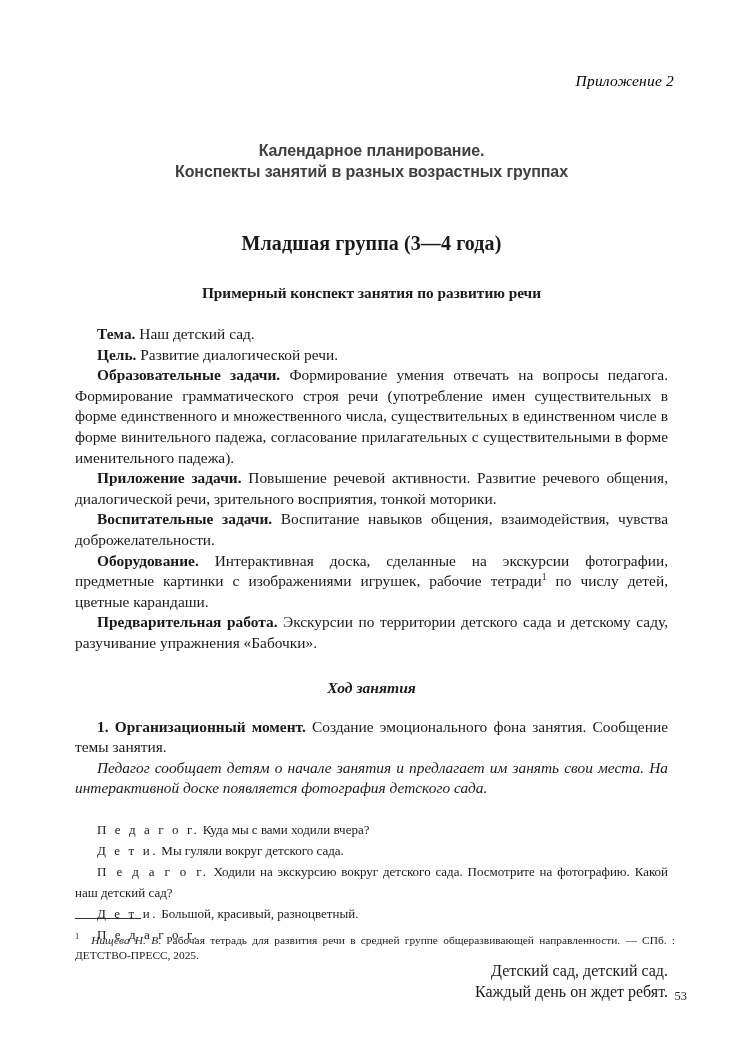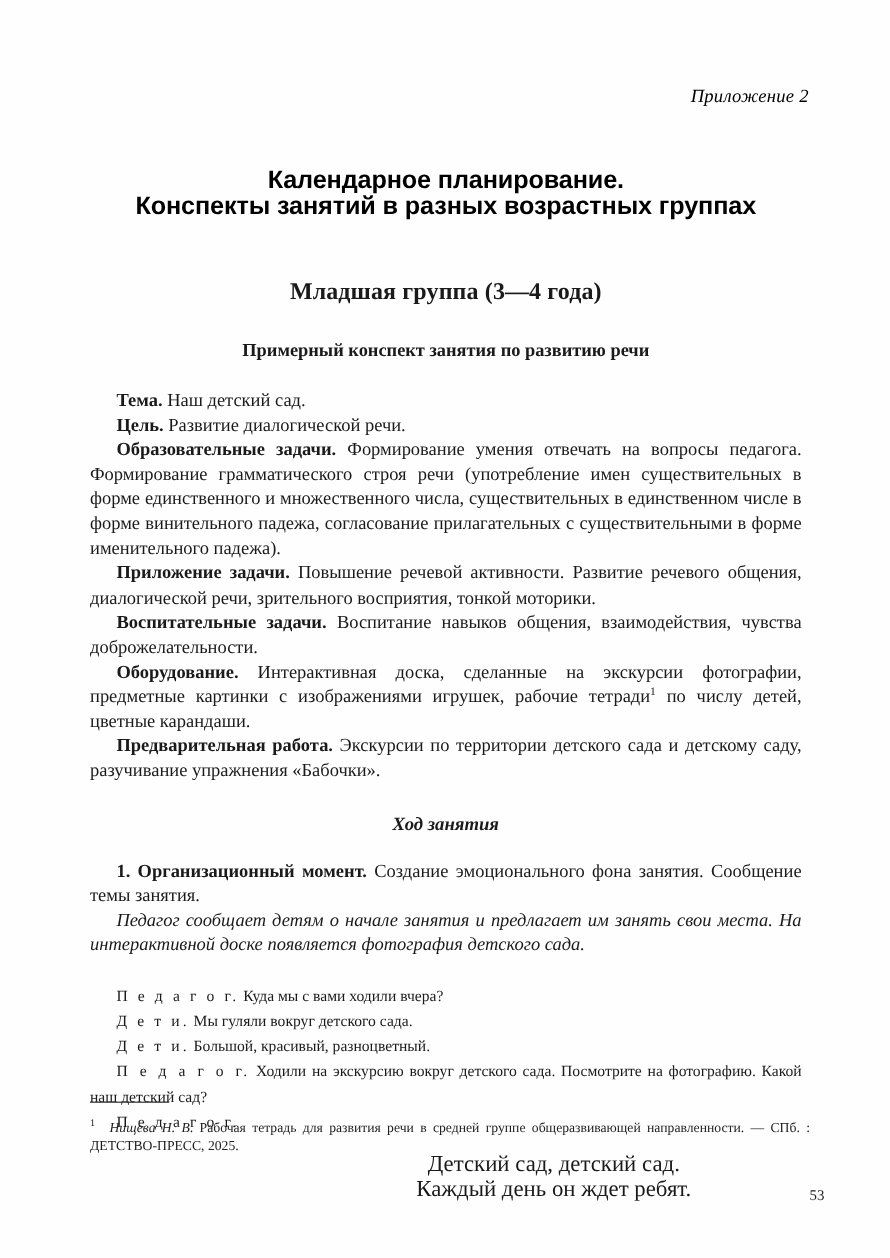--- a/index.html
+++ b/index.html
@@ -41,23 +41,23 @@
     position: absolute;
     left: 75px;
     top: 140px;
     width: 593px;
   }
 
   .doc-title {
     text-align: center;
     font-family: "Liberation Sans", "DejaVu Sans", sans-serif;
     font-weight: bold;
-    font-size: 21px;
+    font-size: 16px;
     line-height: 21px;
-    color: #000000;
+    color: #404040;
     margin: 0;
     letter-spacing: -0.1px;
   }
   .doc-title .line2 { display: block; }
 
   .group-heading {
     text-align: center;
     font-weight: bold;
     font-size: 20px;
     line-height: 24px;
@@ -122,23 +122,23 @@
     line-height: 21px;
     text-align: justify;
   }
   .dialogue p { margin: 0; text-indent: 22px; }
 
   .speaker { letter-spacing: 2.6px; }
 
   .verse {
     margin: 15px 0 0 0;
     padding-left: 180px;
-    font-size: 19px;
+    font-size: 16px;
     line-height: 21.5px;
-    text-align: center;
+    text-align: right;
   }
   .verse p { margin: 0; text-indent: 0; }
 
   
   .footnote {
     position: absolute;
     left: 75px;
     top: 922px;
     width: 600px;
     font-size: 11.4px;
@@ -234,24 +234,24 @@
     </div>
 
     <div class="dialogue">
       <p>
         <span class="speaker">П е д а г о г.</span><span> Куда мы с вами ходили вчера?</span>
       </p>
       <p>
         <span class="speaker">Д е т и.</span><span> Мы гуляли вокруг детского сада.</span>
       </p>
       <p>
+        <span class="speaker">П е д а г о г.</span><span> Ходили на экскурсию вокруг детского сада. Посмотрите на фотографию. Какой наш детский сад?</span>
+      </p>
+      <p>
         <span class="speaker">Д е т и.</span><span> Большой, красивый, разноцветный.</span>
-      </p>
-      <p>
-        <span class="speaker">П е д а г о г.</span><span> Ходили на экскурсию вокруг детского сада. Посмотрите на фотографию. Какой наш детский сад?</span>
       </p>
       <p>
         <span class="speaker">П е д а г о г.</span><span></span>
       </p>
     </div>
 
     <div class="verse">
       <p>Детский сад, детский сад.</p>
       <p>Каждый день он ждет ребят.</p>
     </div>

